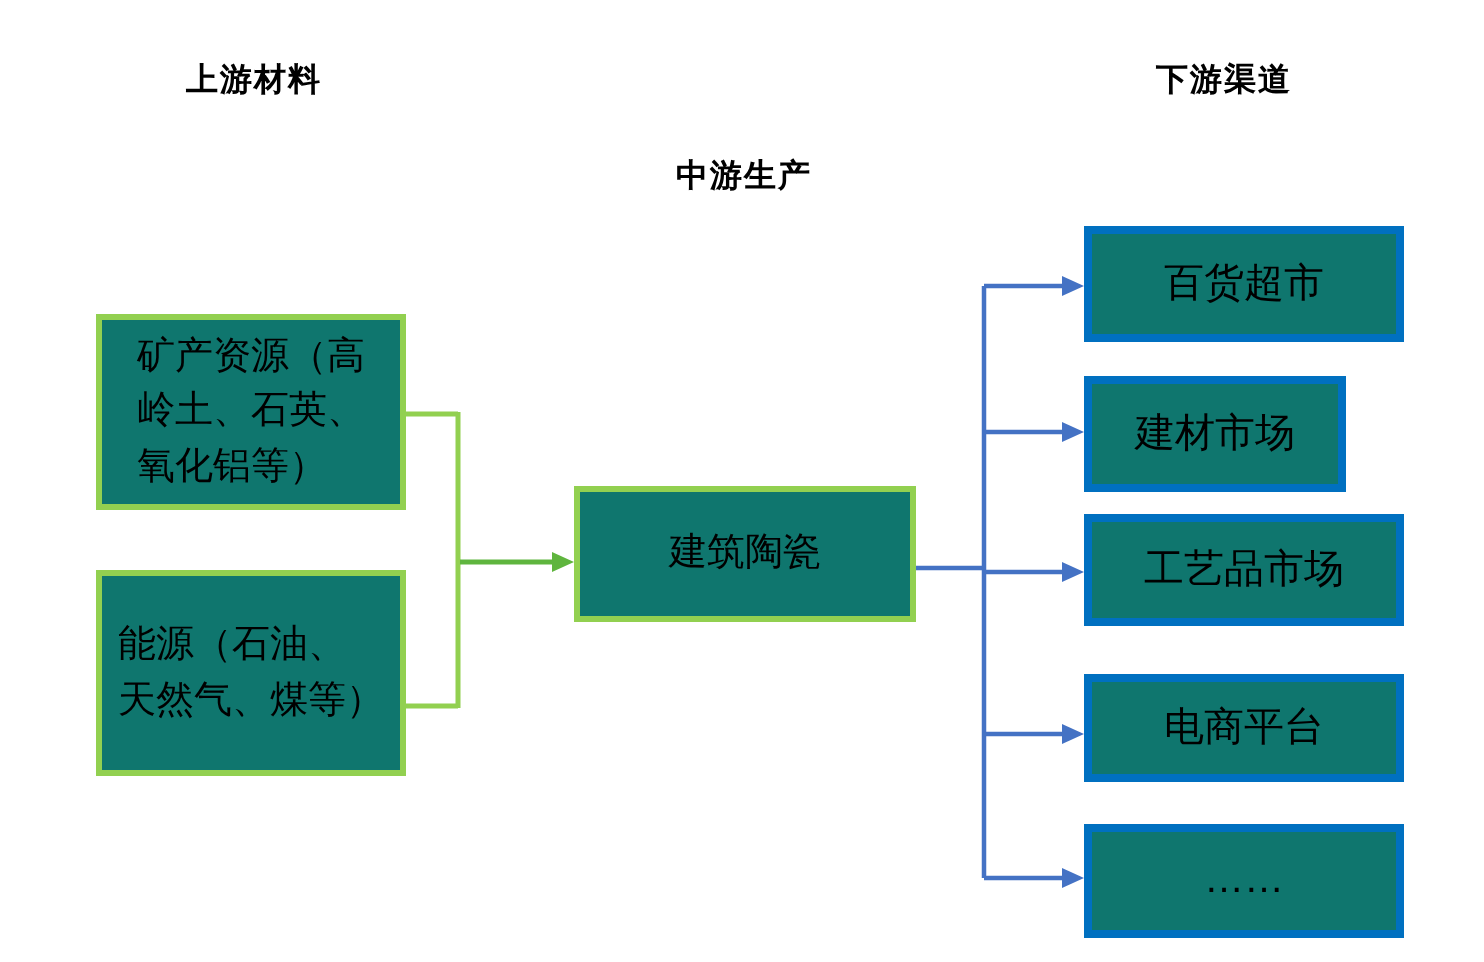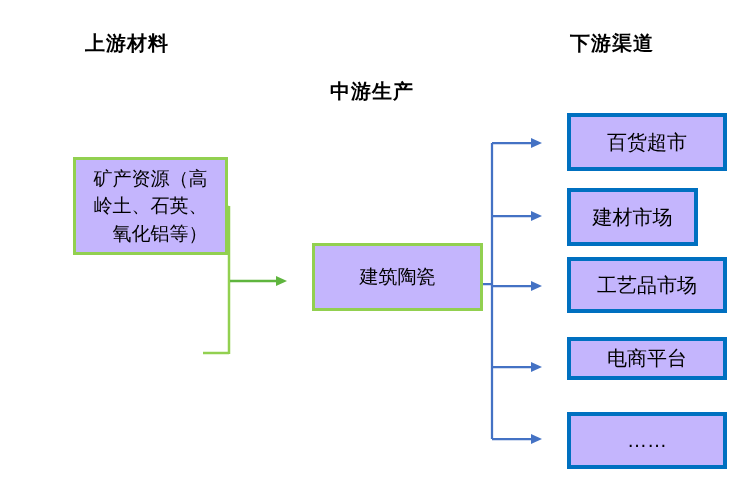--- a/index.html
+++ b/index.html
@@ -16,59 +16,58 @@
     width: 742px;
     height: 481px;
     background: #ffffff;
     overflow: hidden;
   }
   .col-header {
     position: absolute;
     top: 30px;
     width: 170px;
     text-align: center;
-    font-size: 20px;
+    font-size: 16px;
     font-weight: bold;
     letter-spacing: 1px;
     color: var(--text, #000);
   }
   .hdr-upstream   { left: 42px;  }
   .hdr-midstream  { left: 287px; margin-top: 48px; }
   .hdr-downstream { left: 527px; }
 
   .node {
     position: absolute;
     box-sizing: border-box;
     display: flex;
     align-items: center;
     justify-content: center;
-    text-align: right;
-    background: #c4b5fd;
+    text-align: left;
+    background: #0f766e;
     font-size: 20px;
     line-height: 1.45;
     white-space: pre-line;
     color: var(--text, #000);
-    margin-left: 25px;
   }
   .node.green {
     border: 3px solid var(--green-border, #92D050);
     font-size: 19px;
   }
   .node.blue {
     border: 4px solid var(--blue-border, #0070C0);
   }
 
   .box-mineral  { left: 48px;  top: 157px; width: 155px; height: 98px;  }
   .box-energy   { left: 48px;  top: 285px; width: 155px; height: 103px; }
   .box-ceramics { left: 287px; top: 243px; width: 171px; height: 68px;  }
 
   .box-dstore   { left: 542px; top: 113px; width: 160px; height: 58px; }
   .box-bmarket  { left: 542px; top: 188px; width: 131px; height: 58px; }
   .box-crafts   { left: 542px; top: 257px; width: 160px; height: 56px; }
-  .box-ecomm    { left: 542px; top: 337px; width: 160px; height: 43px; }
+  .box-ecomm    { left: 542px; top: 337px; width: 160px; height: 54px; }
   .box-ellipsis { left: 542px; top: 412px; width: 160px; height: 57px; border-width: 5px; }
 
   svg.connector-layer {
     position: absolute;
     left: 0; top: 0;
     width: 742px;
     height: 481px;
     pointer-events: none;
   }
   .line-green { stroke: var(--green-border, #92D050); stroke-width: 2.5; fill: none; }
@@ -106,20 +105,22 @@
     <polygon class="head-blue" points="542,286 531,281 531,291"></polygon>
     <polyline class="line-blue" points="492,367 532,367"></polyline>
     <polygon class="head-blue" points="542,367 531,362 531,372"></polygon>
     <polyline class="line-blue" points="492,439 532,439"></polyline>
     <polygon class="head-blue" points="542,439 531,434 531,444"></polygon>
   </svg>
 
   <div class="node green box-mineral">矿产资源（高
 岭土、石英、
 氧化铝等）</div>
+  <div class="node green box-energy">能源（石油、
+天然气、煤等）</div>
 
   <div class="node green box-ceramics">建筑陶瓷</div>
 
   <div class="node blue box-dstore">百货超市</div>
   <div class="node blue box-bmarket">建材市场</div>
   <div class="node blue box-crafts">工艺品市场</div>
   <div class="node blue box-ecomm">电商平台</div>
   <div class="node blue box-ellipsis">……</div>
 
 </div>

